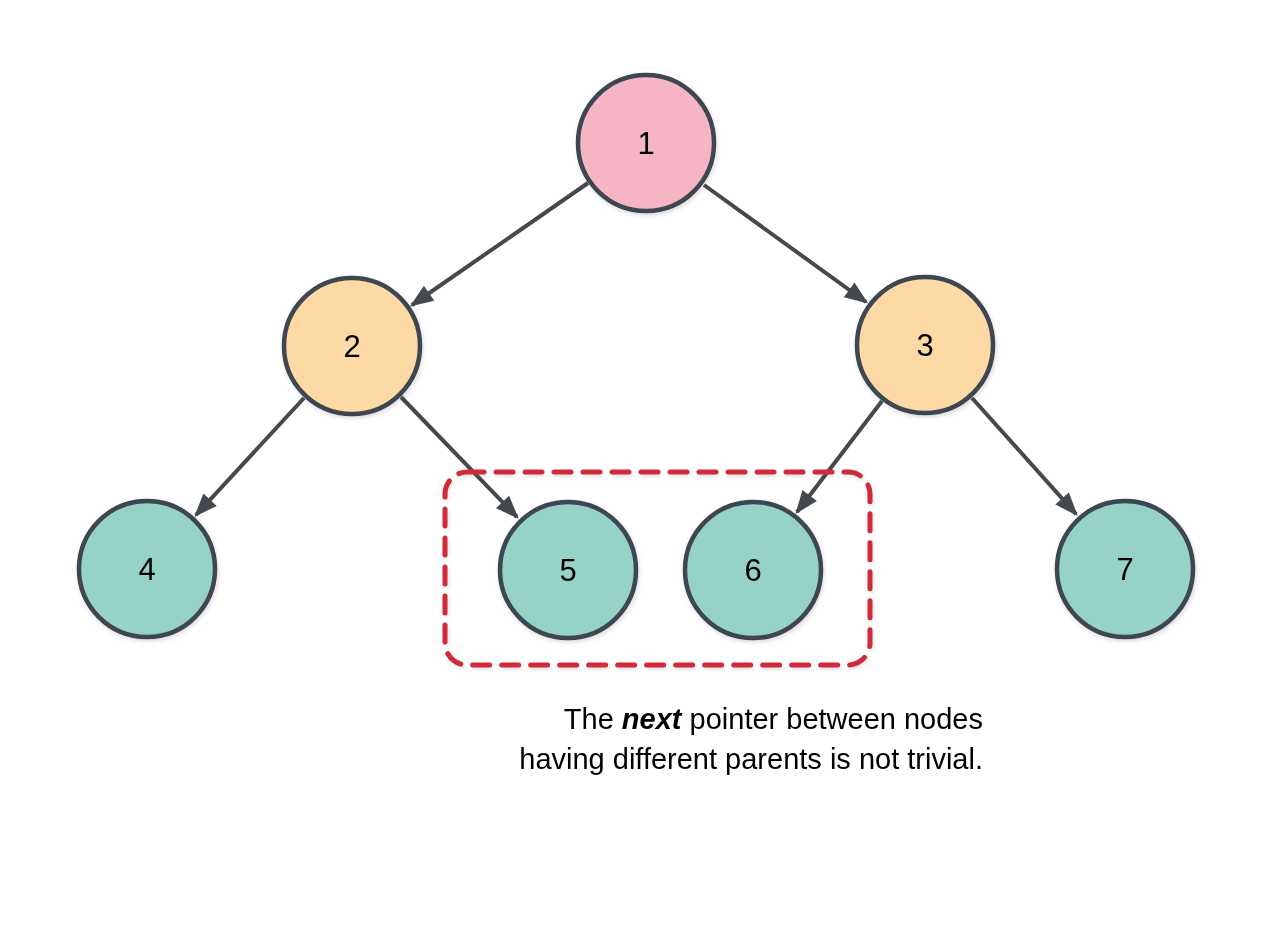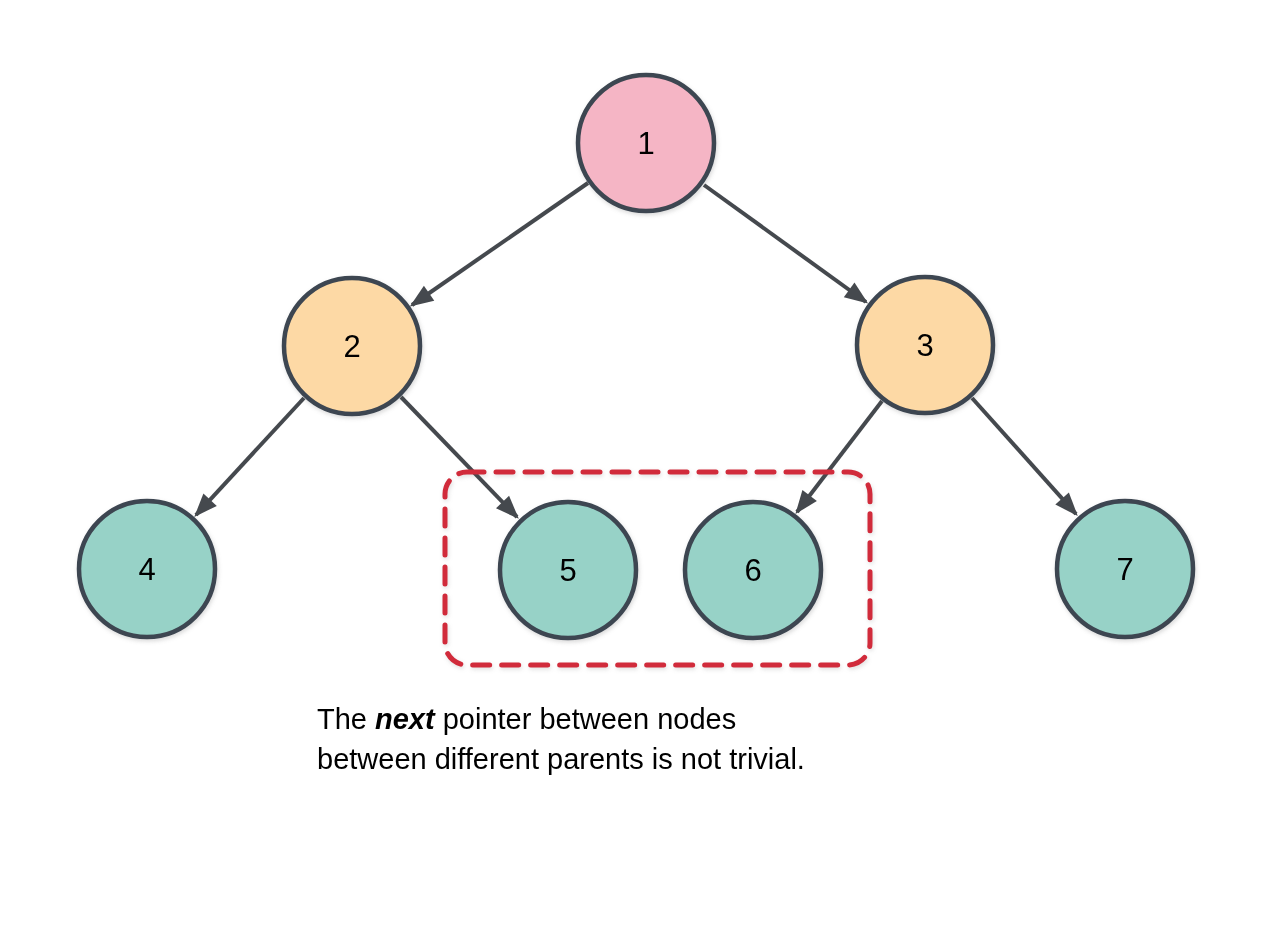--- a/index.html
+++ b/index.html
@@ -44,21 +44,21 @@
     stroke-width: 5;
     stroke-dasharray: 17 12;
     stroke-linecap: round;
     filter: drop-shadow(1px 2px 2px rgba(80,80,80,0.18));
   }
   .caption {
     position: absolute;
     top: 699px;
     left: 317px;
     width: 666px;
-    text-align: left;
+    text-align: right;
     font-size: 29px;
     line-height: 40px;
     color: #000000;
   }
   .caption .em {
     font-weight: bold;
     font-style: italic;
   }
 </style>
 </head>
@@ -111,14 +111,14 @@
   </g>
 
   <g>
     <circle class="node-circle fill-l3" cx="1125" cy="569" r="68"></circle>
     <text class="node-label" x="1125" y="580">7</text>
   </g>
 </svg>
 
 <div class="caption">
   <span>The </span><span class="em">next</span><span> pointer between nodes</span><br>
-  <span>between different parents is not trivial.</span>
+  <span>having different parents is not trivial.</span>
 </div>
 
 </body></html>

